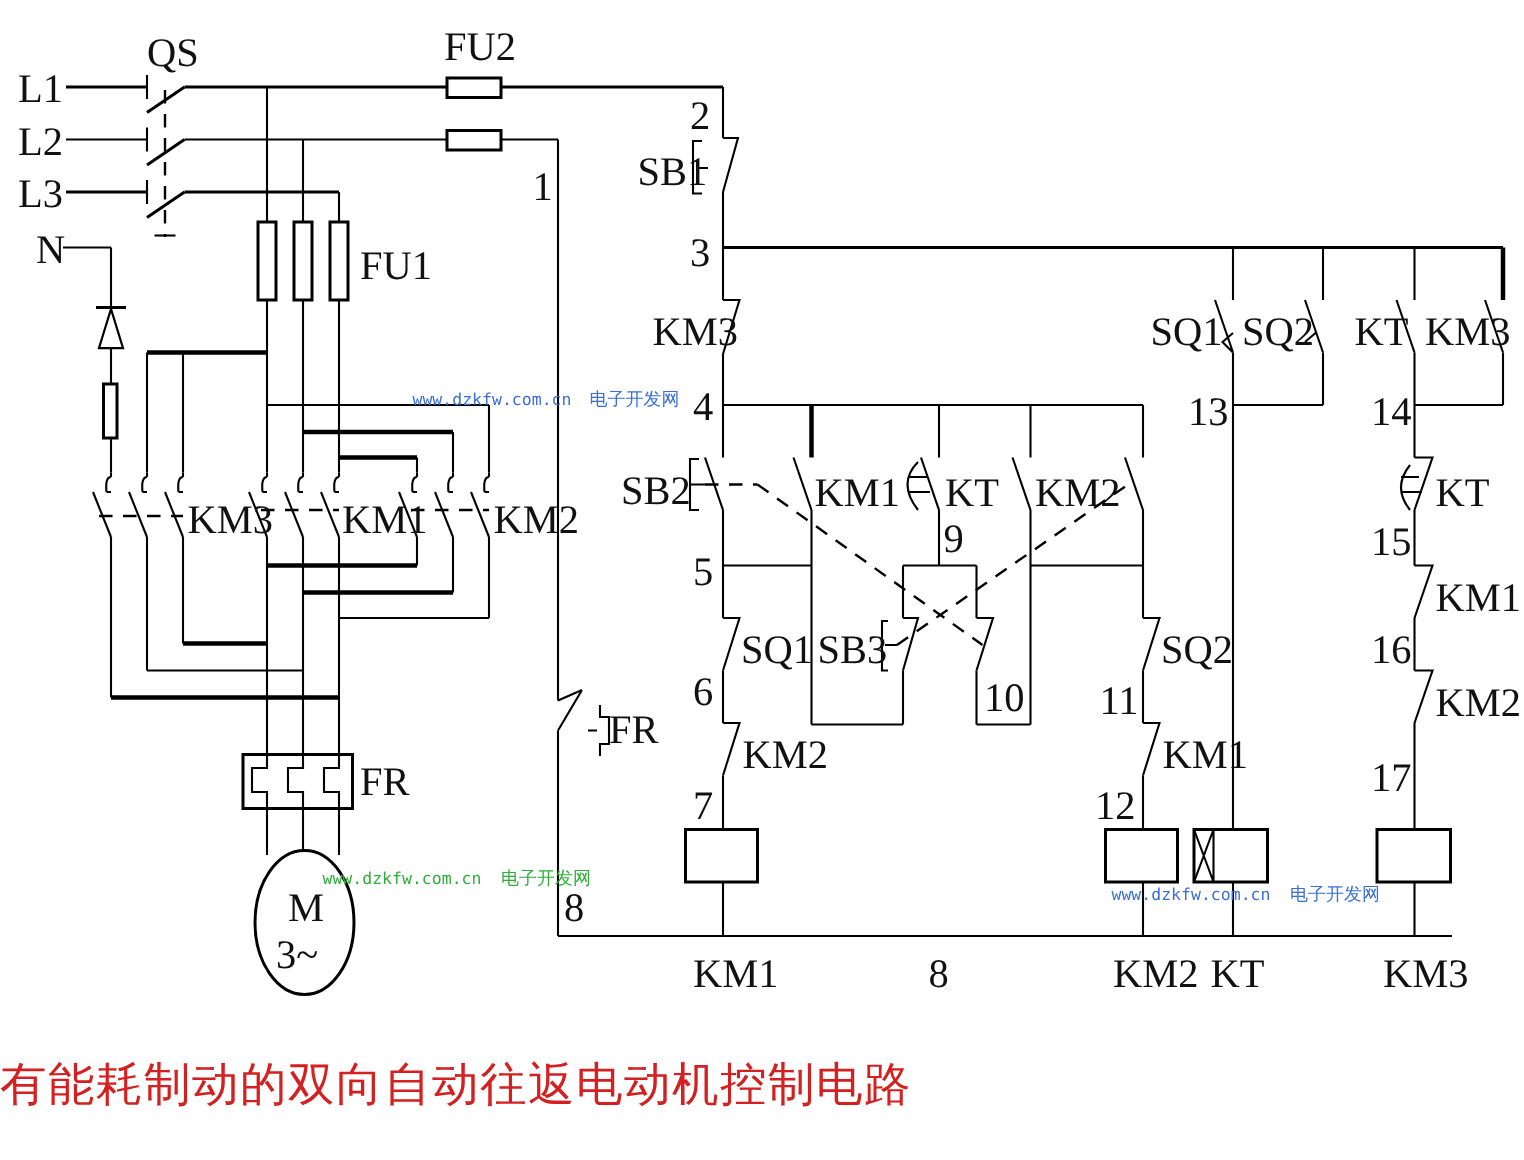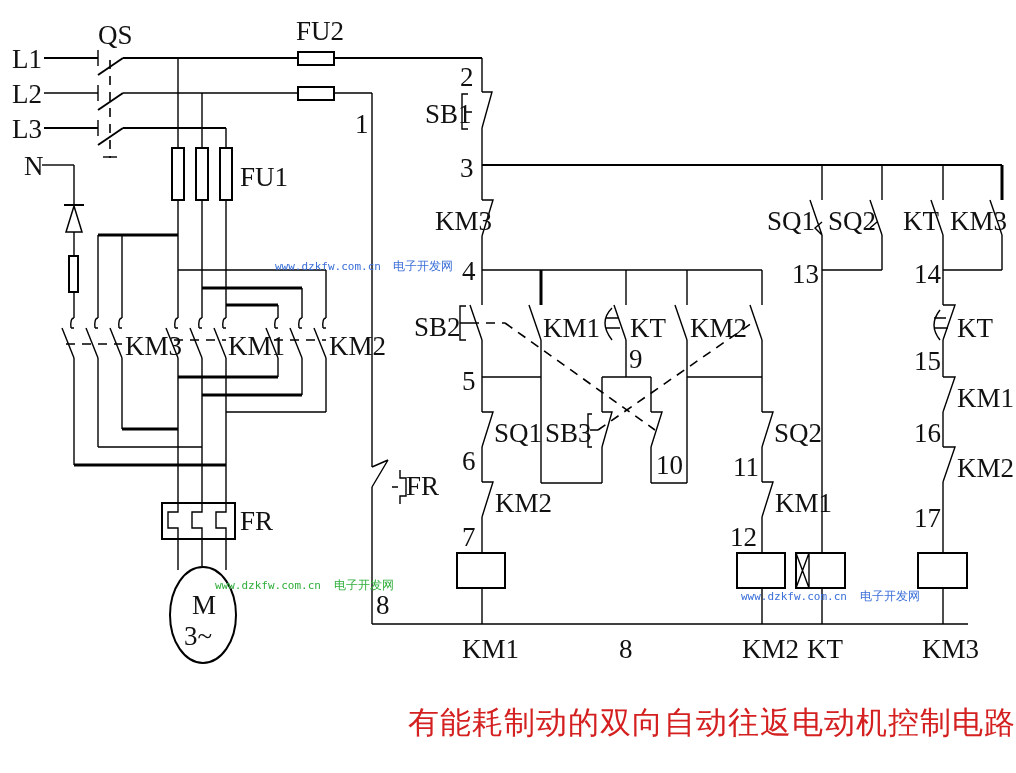--- a/index.html
+++ b/index.html
@@ -6,21 +6,21 @@
   body{width:1016px;height:773px;overflow:hidden;position:relative;}
   svg{position:absolute;left:0;top:0;}
   .lbl-n{font-family:"Liberation Serif","DejaVu Serif",serif;font-size:27px;fill:#111;}
   .w{stroke:#000;stroke-width:2;fill:none;}
   .wt{stroke:#000;stroke-width:1.4;fill:none;}
   .wk{stroke:#000;stroke-width:3;fill:none;}
   .dash{stroke:#000;stroke-width:1.6;fill:none;stroke-dasharray:9 7;}
   .box{stroke:#000;stroke-width:2;fill:#fff;}
   .wm{font-family:"DejaVu Sans Mono","Liberation Mono",monospace;font-size:11px;}
   .wmc{font-family:"DejaVu Sans","Liberation Sans",sans-serif;font-size:12px;}
-  .title{position:absolute;left:0;width:1016px;top:702px;text-align:right;
+  .title{position:absolute;left:0;width:1016px;top:702px;text-align:left;
     font-family:"DejaVu Sans","Liberation Sans",sans-serif;font-size:31px;color:#d42020;letter-spacing:1px;}
 </style>
 </head>
 <body>
 
 <svg width="1016" height="773" viewBox="0 0 1016 773">
 
   <g>
 
     <text class="lbl-n" x="12" y="68">L1</text>

